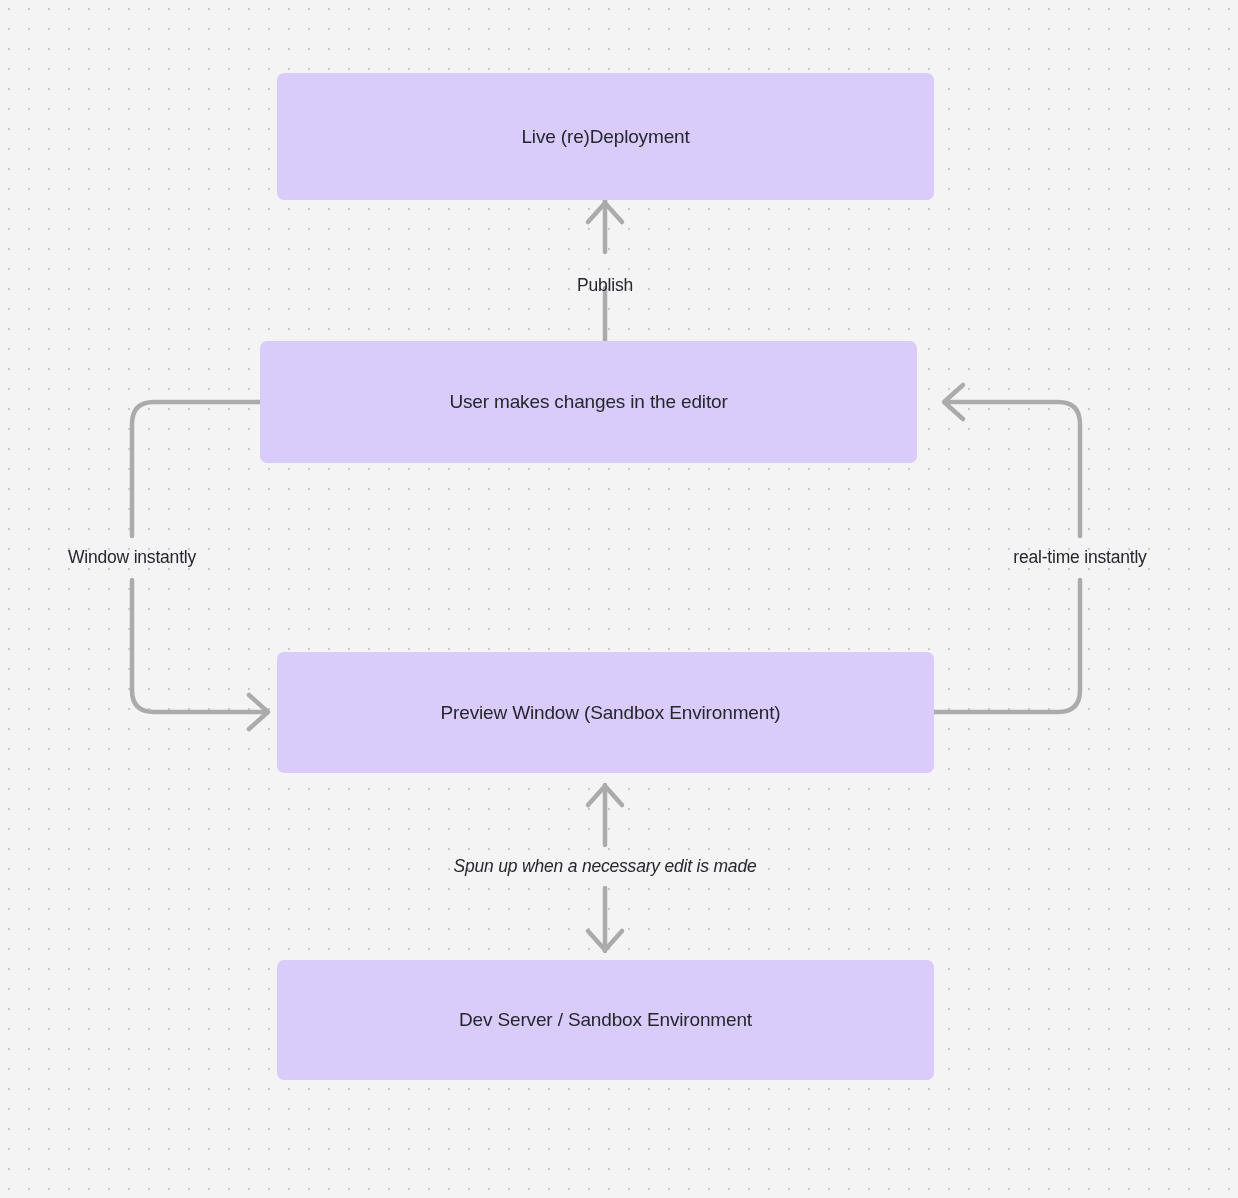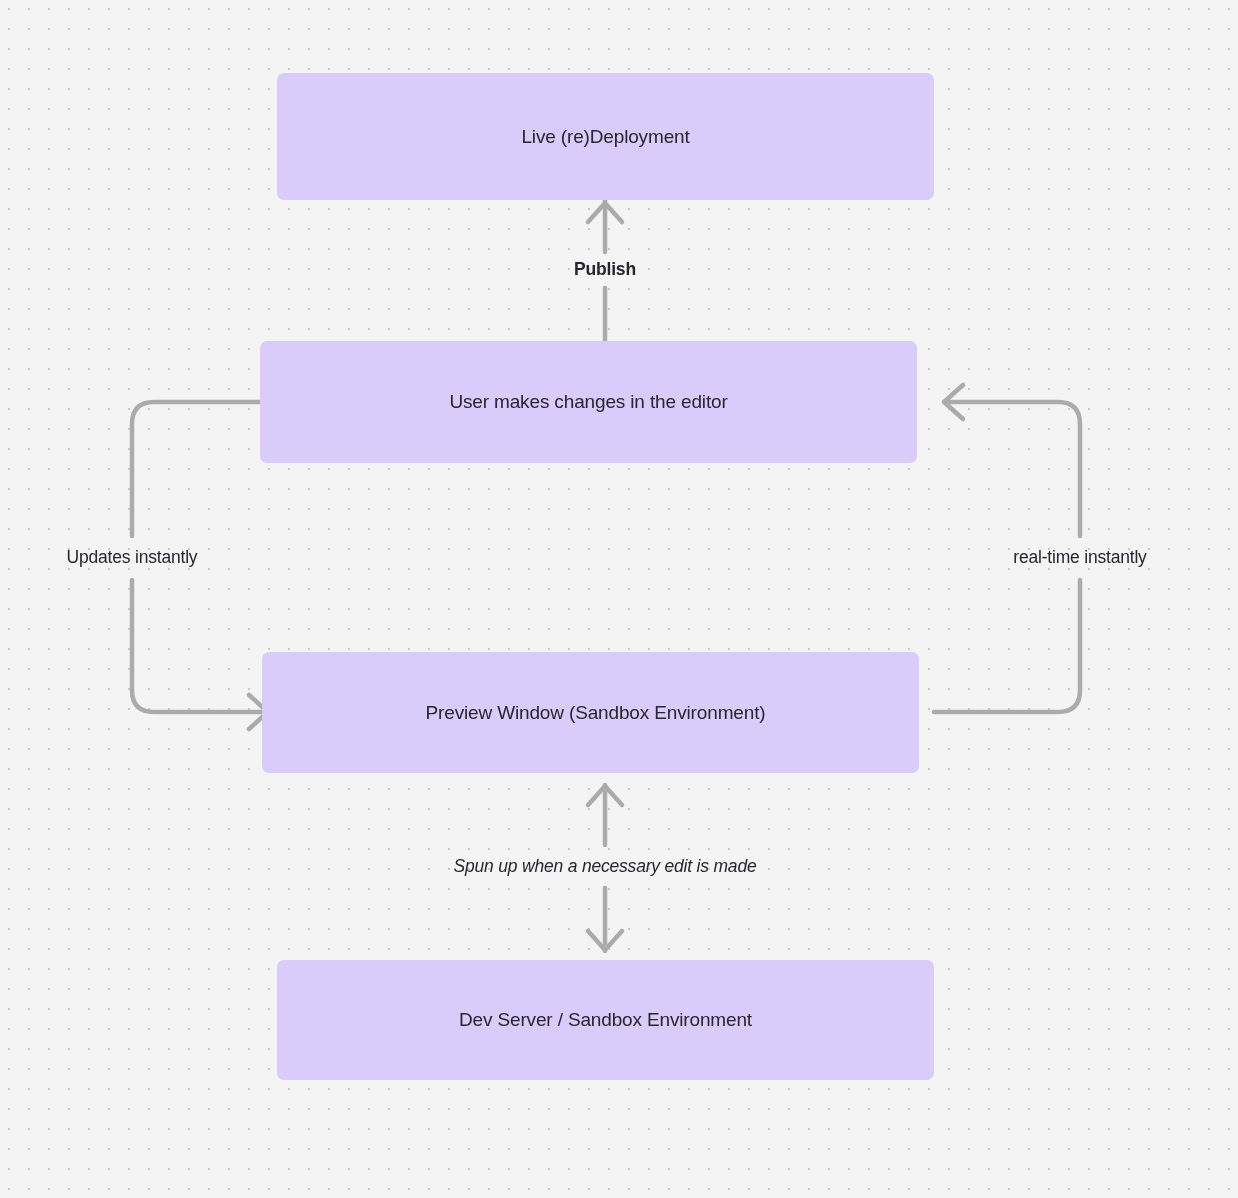--- a/index.html
+++ b/index.html
@@ -107,29 +107,29 @@
   </svg>
 
   <div class="node" style="left:277px; top:73px; width:657px; height:127px;">
     <span class="node-label">Live (re)Deployment</span>
   </div>
 
   <div class="node" style="left:260px; top:341px; width:657px; height:122px;">
     <span class="node-label">User makes changes in the editor</span>
   </div>
 
-  <div class="node" style="left:262px; top:652px; width:657px; height:121px;padding-left:28px;">
+  <div class="node" style="left:277px; top:652px; width:657px; height:121px;padding-left:28px;">
     <span class="node-label">Preview Window (Sandbox Environment)</span>
   </div>
 
   <div class="node" style="left:277px; top:960px; width:657px; height:120px;align-items:center;">
     <span class="node-label">Dev Server / Sandbox Environment</span>
   </div>
 
-  <div class="edge-label" style="left:605px; top:270px;font-weight:bold;">Publish</div>
+  <div class="edge-label" style="left:605px; top:286px;">Publish</div>
 
-  <div class="edge-label" style="left:132px; top:558px;">Updates instantly</div>
+  <div class="edge-label" style="left:132px; top:558px;">Window instantly</div>
 
   <div class="edge-label" style="left:1080px; top:558px;">real-time instantly</div>
 
   <div class="edge-label" style="left:605px; top:867px;font-style:italic;">Spun up when a necessary edit is made</div>
 
 </div>
 
 </body></html>

